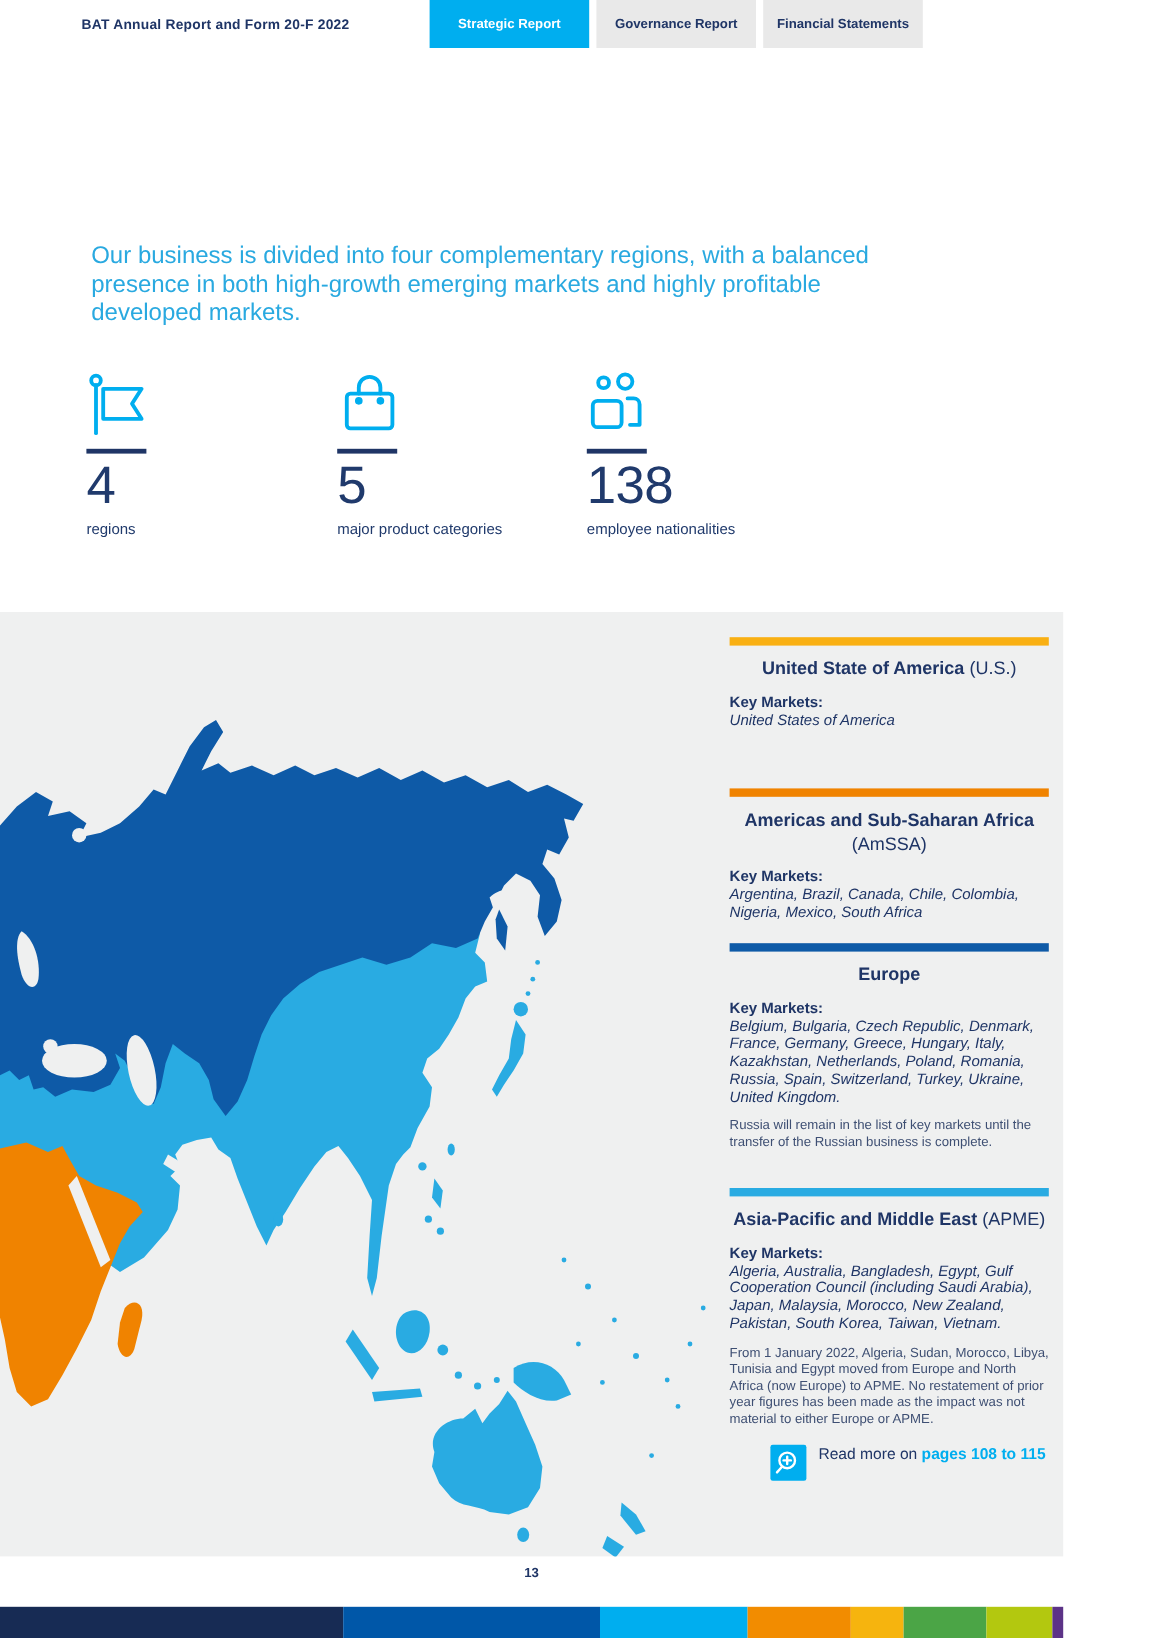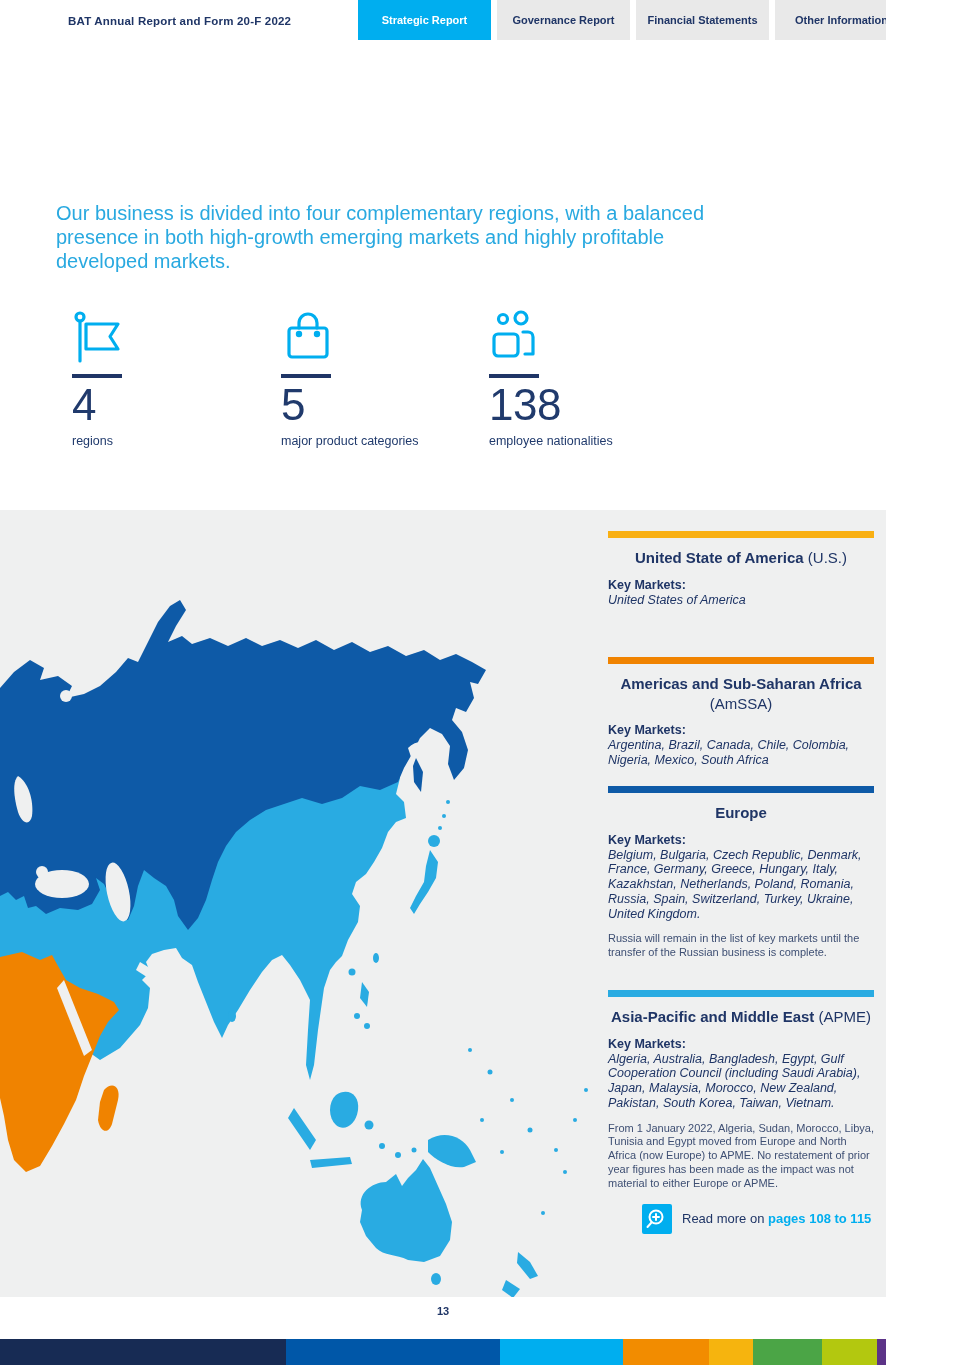--- a/index.html
+++ b/index.html
@@ -10,60 +10,59 @@
   }
   
   .brand { position:absolute; left:68px; top:15px; font-size:11.5px; font-weight:bold; letter-spacing:.2px; color:#1F3566; }
   .tabs { position:absolute; left:358px; top:0; display:flex; gap:6px; }
   .tab {
     width:133px; height:40px; display:flex; align-items:center; justify-content:center;
     background:#E9E9E9; color:#1F3566; font-size:11px; font-weight:bold; text-align:center; cursor:pointer;
   }
   .tab.active { background:#00AEEF; color:#ffffff; }
   
-  .intro { position:absolute; left:56px; top:201px; width:660px; font-size:20px; line-height:1.2; color:#29A9E0; }
+  .intro { position:absolute; left:76px; top:201px; width:660px; font-size:20px; line-height:1.2; color:#29A9E0; }
   
   .stat { position:absolute; top:308px; width:200px; }
   .stat .icon-box { height:56px; display:flex; align-items:flex-end; }
   .stat .rule { width:50px; height:4px; background:#1F3566; margin-top:10px; }
   .stat .value { font-size:44px; line-height:1.05; margin-top:4px; letter-spacing:-.5px; color:#203A6C; }
   .stat .label { font-size:12.5px; margin-top:6px; color:#203A6C; }
   .s1{left:72px}.s2{left:281px}.s3{left:489px}.s4{left:697px}
   
   .band { position:absolute; left:0; top:510px; width:897px; height:787px; background:#EFF0F0; }
   .map { position:absolute; left:0; top:0; }
   
   .panel { position:absolute; left:608px; width:266px; }
   .p1{top:21px}.p2{top:147px}.p3{top:276px}.p4{top:480px}
   .bar { width:100%; height:7px; }
   .panel-title { margin-top:10px; font-size:15px; line-height:1.3; color:#1F3566;text-align:center; }
   .panel-title .tb { font-weight:bold; }
   .km-label { margin-top:10px; font-size:12.5px; font-weight:bold; color:#1F3566; }
   .km-text { margin-top:1px; font-size:12.5px; font-style:italic; line-height:1.18; color:#1F3566; }
   .panel-note { margin-top:11px; font-size:11px; line-height:1.26; color:#3E4F73; }
-  .read-more { margin-top:13px; display:flex; align-items:center; gap:10px;padding-left:34px; }
+  .read-more { margin-top:13px; display:flex; align-items:flex-start; gap:10px;padding-left:34px; }
   .rm-icon { width:30px; height:30px; border-radius:2px; background:#00AEEF; display:flex; align-items:center; justify-content:center; flex:none; }
   .rm-text { font-size:13px; color:#1F3566; }
   .rm-link { color:#00AEEF; font-weight:bold; cursor:pointer; }
   
   .pageno { position:absolute; left:0; right:0; top:1305px; text-align:center; font-size:11px; font-weight:bold; color:#1F3566; }
   .colorbar { position:absolute; left:0; bottom:0; width:966px; height:26px; display:flex; }
   .colorbar div { height:100%; flex:none; }
 </style>
 </head>
 <body>
 
 <div class="page">
 
   <div class="brand">BAT Annual Report and Form 20-F 2022</div>
   <div class="tabs">
     <div class="tab active">Strategic Report</div>
     <div class="tab">Governance Report</div>
     <div class="tab">Financial Statements</div>
-    <div class="tab">Other Information</div>
   </div>
 
   <div class="intro">Our business is divided into four complementary regions, with a balanced presence in both high-growth emerging markets and highly profitable developed markets.</div>
 
   <div class="stat s1">
     <div class="icon-box">
       <svg width="54" height="54" viewBox="0 0 54 54" fill="none" stroke="#00AEEF" stroke-width="3.2" stroke-linecap="round" stroke-linejoin="round">
         <circle cx="8" cy="7" r="4"></circle>
           <line x1="8" y1="11" x2="8" y2="51"></line>
         <path d="M 14,14 H 46 L 38,26.5 L 46,39 H 14 Z"></path>

